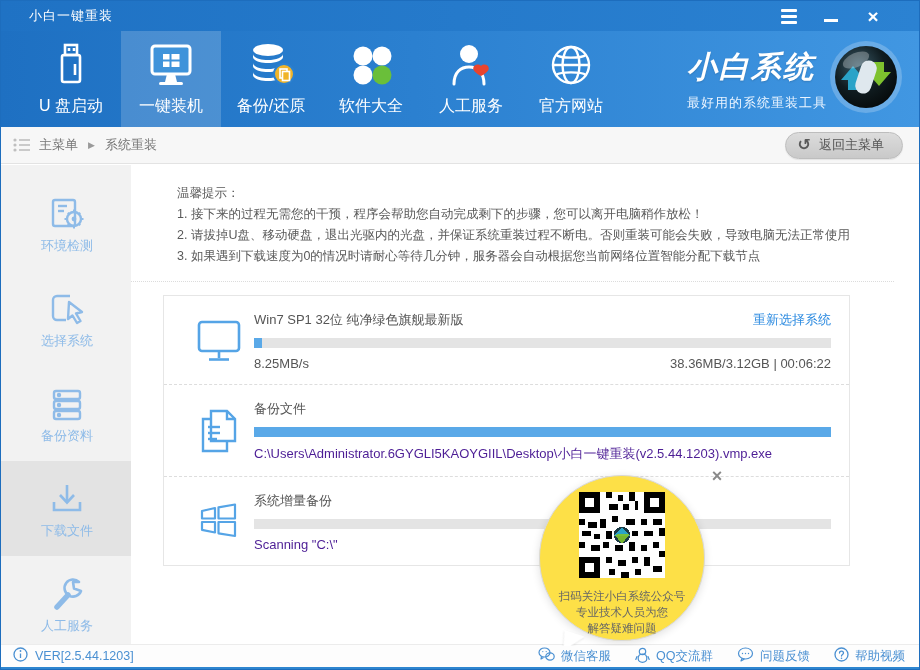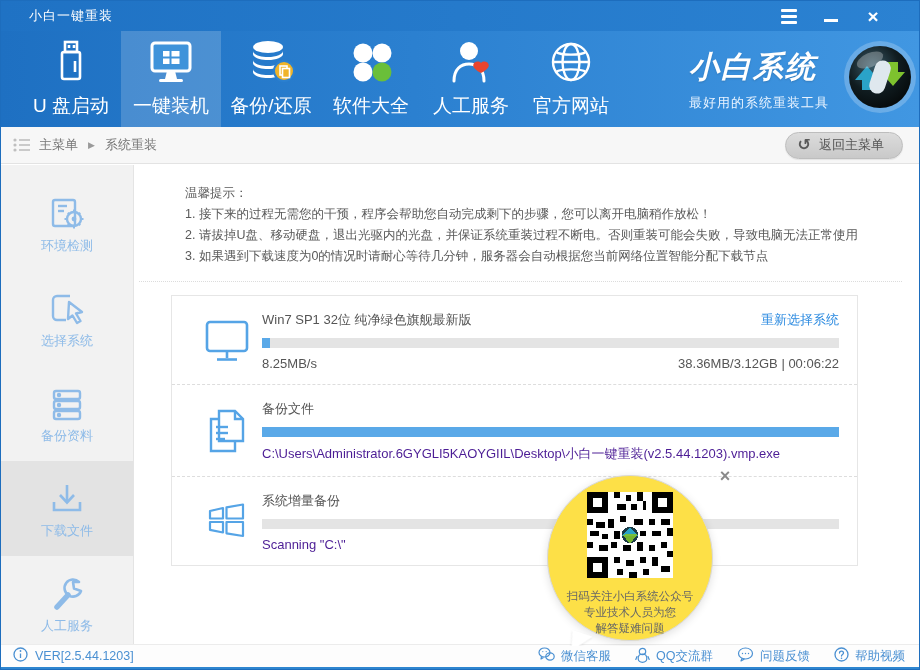--- a/index.html
+++ b/index.html
@@ -17,22 +17,22 @@
   .menu-bars i { display:block; width:16px; height:3px; background:#fff; border-radius:1px; }
   .min-bar { display:block; width:14px; height:3px; background:#fff; margin-top:9px; }
   .close-x { font-size:19px; font-weight:bold; line-height:1; }
 
   
   .navbar { position:absolute; left:0; top:30px; width:100%; height:96px;
     background:linear-gradient(90deg,#1e70c2 0%,#2b80d0 45%,#4197e2 100%); display:flex; align-items:stretch; padding-left:20px; }
   .nav-item { width:100px; display:flex; flex-direction:column; align-items:center; justify-content:center; gap:8px; cursor:pointer; }
   .nav-item.active { background:rgba(255,255,255,0.18); }
   .nav-item .nico { height:46px; display:flex; align-items:center; justify-content:center; }
-  .nav-item .nlabel { color:#fff; font-size:19px; white-space:nowrap; }
-  .brand { margin-left:auto; display:flex; align-items:center; gap:12px; padding-right:0;text-align:right; }
+  .nav-item .nlabel { color:#fff; font-size:16px; white-space:nowrap; }
+  .brand { margin-left:auto; display:flex; align-items:center; padding-right:14px;text-align:right; }
   .brand-text { display:flex; flex-direction:column; gap:6px; align-items:flex-start; }
   .brand-name { color:#fff; font-size:30px; font-weight:bold; font-style:italic; letter-spacing:2px; text-shadow:0 1px 2px rgba(0,0,0,.15); }
   .brand-tag { color:#eaf4ff; font-size:13px; letter-spacing:1px; }
 
   
   .crumbbar { position:absolute; left:0; top:126px; width:100%; height:37px; background:#f7f7f7;
     border-bottom:1px solid #e3e3e3; display:flex; align-items:center; padding:0 12px; }
   .crumb-ico { margin-right:8px; display:flex; }
   .crumb { color:#777; font-size:13px; cursor:pointer; }
   .crumb-sep { color:#9a9a9a; font-size:9px; margin:0 10px; }
@@ -43,21 +43,21 @@
 
   
   .sidebar { position:absolute; left:0; top:164px; width:133px; height:481px; background:#f2f2f2;
     border-right:1px solid #e4e4e4; padding-top:11px; }
   .side-item { height:95px; display:flex; flex-direction:column; align-items:center; justify-content:center; gap:0; cursor:pointer; }
   .side-item.active { background:#e3e3e3; }
   .side-item .slabel { color:#8ebbe8; font-size:13px; }
   .side-item svg { display:block; }
 
   
-  .main { position:absolute; left:138px; top:164px; width:763px; height:481px; background:#fff; overflow:hidden; }
+  .main { position:absolute; left:130px; top:164px; width:763px; height:481px; background:#fff; overflow:hidden; }
   .tips { padding:18px 40px 14px 46px; border-bottom:1px dotted #dcdcdc; }
   .tips p { color:#595959; font-size:12.5px; line-height:21px; }
   .sections { margin:13px 44px 0 32px; border:1px solid #e6e6e6; }
   .sect { display:flex; padding:13px 18px 13px 20px; }
   .sect + .sect { border-top:1px dashed #ddd; }
   .sect-ico { width:70px; display:flex; align-items:center; justify-content:center; flex:none; }
   .sect-body { flex:1; min-width:0; padding-top:2px; }
   .sect-head { display:flex; align-items:center; }
   .sect-title { color:#555; font-size:13px; }
   .reselect { margin-left:auto; color:#2b8ae0; font-size:13px; cursor:pointer; }

